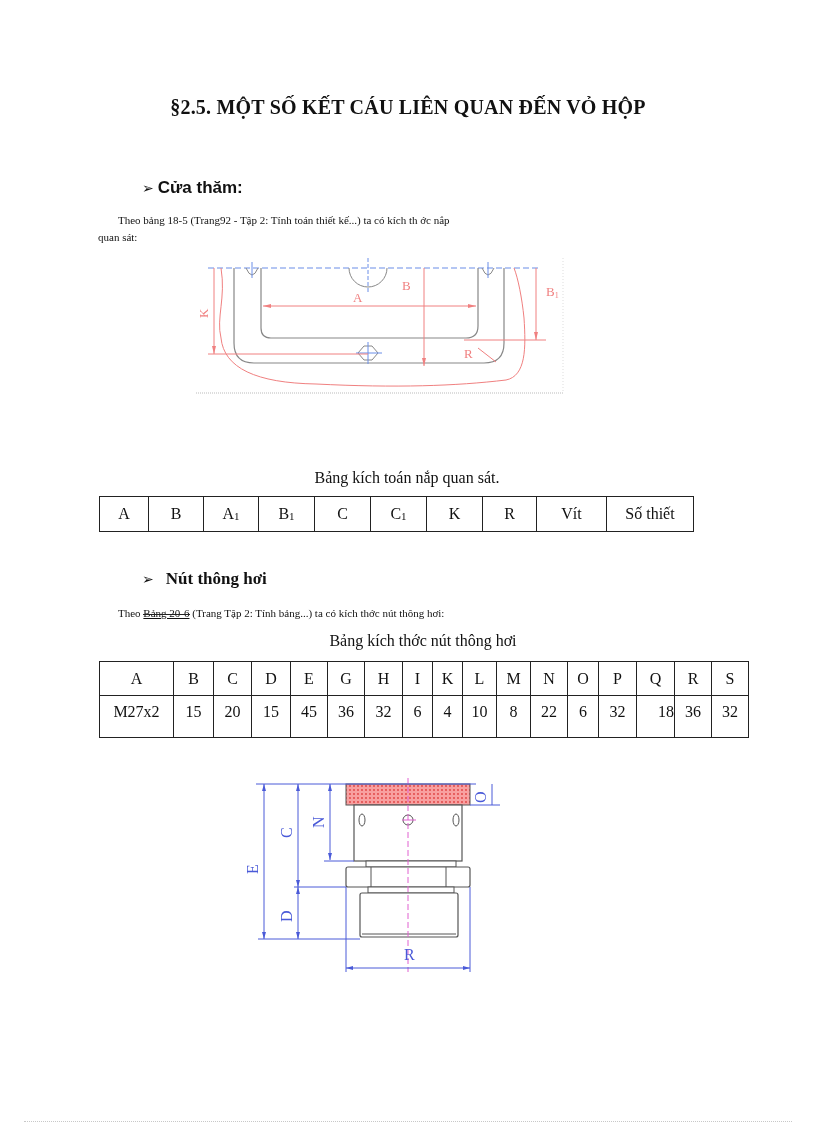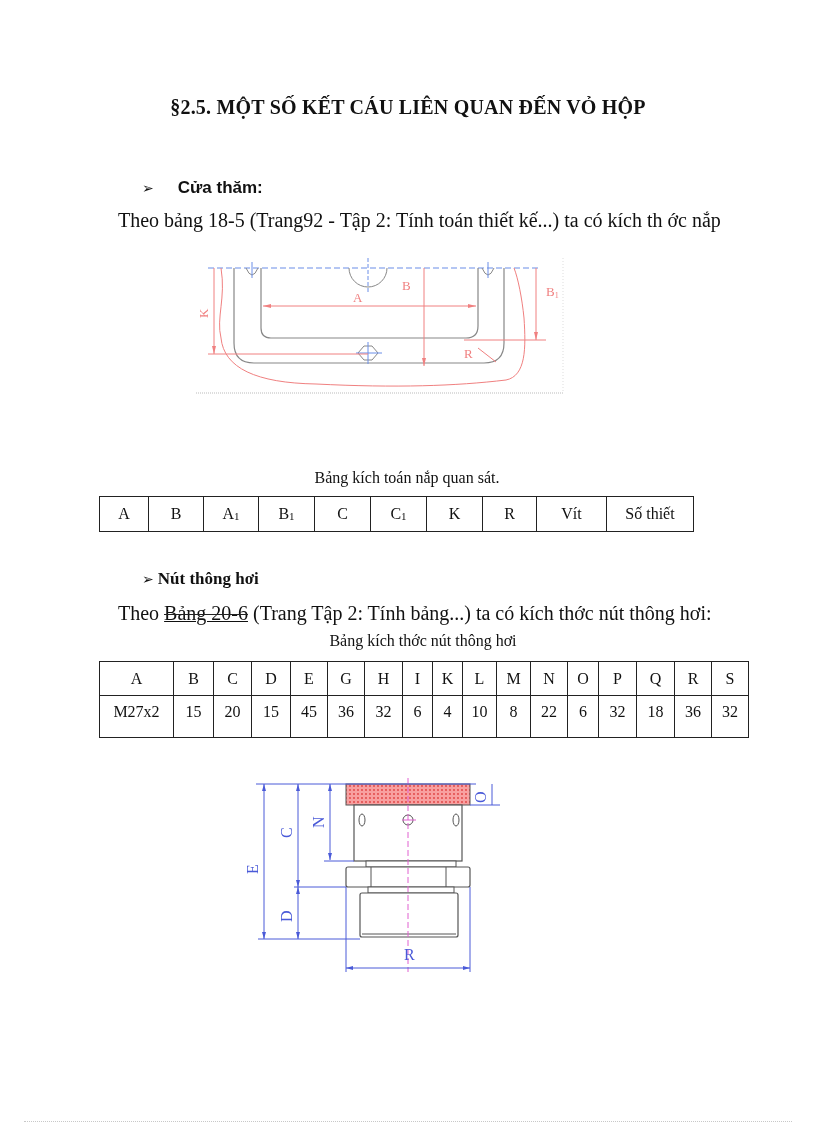--- a/index.html
+++ b/index.html
@@ -3,43 +3,44 @@
 <meta charset="utf-8">
 <style>
   html, body { margin:0; padding:0; background:#ffffff; }
   body { width:816px; height:1123px; position:relative; overflow:hidden;
          font-family:"Liberation Serif", serif; color:#111; }
   .abs { position:absolute; }
   .title { left:0; width:816px; top:96px; text-align:center; font-weight:bold; font-size:20px; letter-spacing:0.2px; }
   .bullet { font-size:14px; }
   .h-sans { font-family:"Liberation Sans", sans-serif; font-weight:bold; font-size:17px; }
   .h-serif { font-family:"Liberation Serif", serif; font-weight:bold; font-size:17px; }
-  .para { font-size:20px; line-height:17px; }
+  .para { font-size:11px; line-height:17px; }
   .caption { font-size:16px; text-align:center; }
   table.grid { border-collapse:collapse; position:absolute; table-layout:fixed; }
   table.grid td { border:1px solid #222; text-align:center; font-size:16px; padding:0; }
   .strike { text-decoration:underline; text-decoration-thickness:1px; position:relative; }
   .strike::after { content:""; position:absolute; left:0; right:0; top:55%; border-top:1px solid #222; }
   .footer-dots { left:24px; right:24px; top:1121px; border-top:1px dotted #c8c8c8; }
   sub.s { font-size:11px; vertical-align:-1px; }
 </style>
 </head>
 <body>
 
 <div>
 
   <div class="abs title">§2.5. MỘT SỐ KẾT CÁU LIÊN QUAN ĐẾN VỎ HỘP</div>
 
   <div class="abs" style="left:142px; top:178px;">
     <span class="bullet">➢</span>
-    <span class="h-sans" style="margin-left:20px;">Cửa thăm:</span>
+    <span class="h-sans" style="margin-left:0;">Cửa thăm:</span>
   </div>
 
   <div class="abs para" style="left:98px; top:212px; width:640px;">
     <div style="padding-left:20px;">Theo bảng 18-5 (Trang92 - Tập 2: Tính toán thiết kế...) ta có kích th    ớc nắp</div>
+    <div>quan sát:</div>
   </div>
 
   <svg class="abs" style="left:196px; top:258px;" width="370" height="138" viewBox="0 0 370 138">
 
     <line x1="12" y1="10" x2="345" y2="10" stroke="#6a8ee8" stroke-width="1.2" stroke-dasharray="6,3"></line>
 
     <path d="M25 10 C 30 40, 20 60, 25 80 C 28 110, 60 125, 120 126 C 200 130, 260 128, 310 122 C 330 118, 330 90, 328 60 C 326 40, 322 20, 318 10" fill="none" stroke="#f08080" stroke-width="1"></path>
 
     <path d="M38 10 L38 85 Q38 105 58 105 L288 105 Q308 105 308 85 L308 10" fill="none" stroke="#888" stroke-width="1.2"></path>
 
@@ -108,21 +109,21 @@
       <td><span>K</span></td>
       <td><span>R</span></td>
       <td><span>Vít</span></td>
       <td><span>Số thiết</span></td>
     </tr>
   </tbody>
     </table>
 
   <div class="abs" style="left:142px; top:569px;">
     <span class="bullet">➢</span>
-    <span class="h-serif" style="margin-left:0;">Nút thông hơi</span>
+    <span class="h-serif" style="margin-left:8px;">Nút thông hơi</span>
   </div>
 
   <div class="abs para" style="left:118px; top:605px; width:640px;">
     <span>Theo </span><span class="strike">Bảng 20-6</span><span> (Trang Tập 2: Tính bảng...) ta có kích thớc   nút thông hơi:</span>
   </div>
 
   <div class="abs caption" style="left:99px; width:648px; top:632px;">Bảng kích thớc   nút thông hơi</div>
 
   <table class="grid" style="left:99px; top:661px; width:649px;">
     <colgroup>
@@ -172,21 +173,21 @@
       <td style="padding-top:7px;margin-left:12px;">45</td>
       <td style="padding-top:7px;">36</td>
       <td style="padding-top:7px;">32</td>
       <td style="padding-top:7px;">6</td>
       <td style="padding-top:7px;">4</td>
       <td style="padding-top:7px;">10</td>
       <td style="padding-top:7px;">8</td>
       <td style="padding-top:7px;">22</td>
       <td style="padding-top:7px;">6</td>
       <td style="padding-top:7px;">32</td>
-      <td style="padding-top:7px;">18</td>
+      <td style="padding-top:7px;text-align:right;">18</td>
       <td style="padding-top:7px;">36</td>
       <td style="padding-top:7px;">32</td>
     </tr>
   </tbody>
     </table>
 
   <svg class="abs" style="left:244px; top:776px;" width="256" height="200" viewBox="0 0 256 200">
     <defs>
       <pattern id="knurl" width="4" height="4" patternUnits="userSpaceOnUse">
         <rect width="4" height="4" fill="#f8a0a0"></rect>

